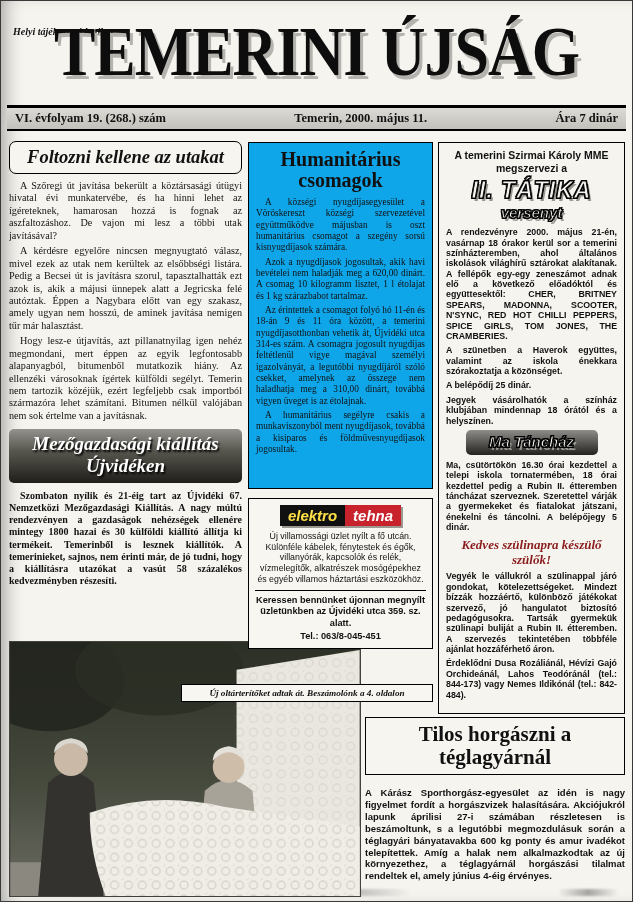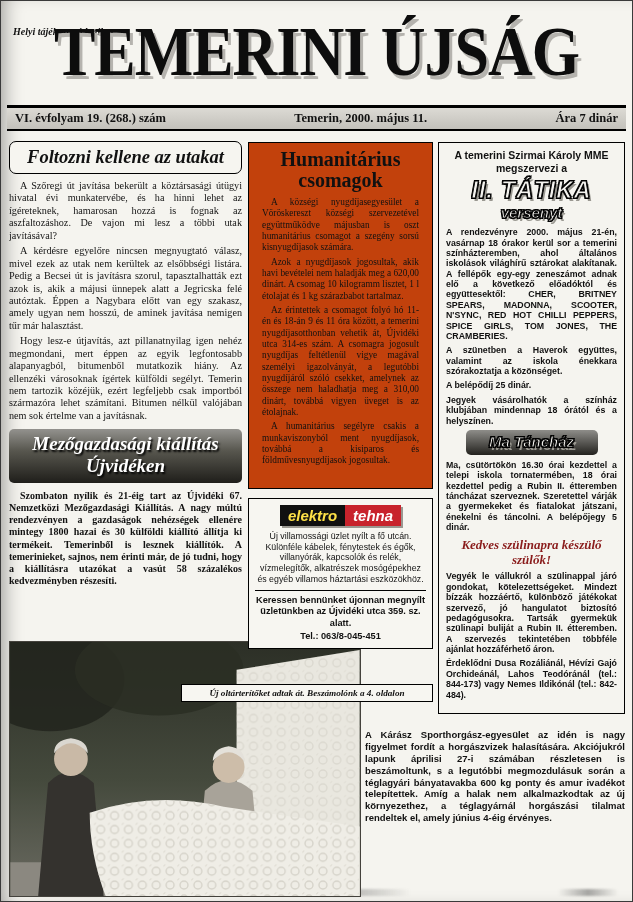--- a/index.html
+++ b/index.html
@@ -31,21 +31,21 @@
             margin-bottom:3px; color:#141414; }
   .expo-banner { margin-top:7px; border-radius:5px;
                  background:linear-gradient(180deg,#93928e,#58574f 40%,#1f1e1a);
                  color:#fff; font-style:italic; font-weight:bold; font-size:19px; text-align:center;
                  padding:4px 2px 7px; line-height:1.12; text-shadow:1.5px 1.5px 2px #000; }
   .expo-body { margin-top:7px; font-weight:bold; font-size:10px; line-height:1.22;
                text-align:justify; text-indent:11px; }
 
   
   .col-mid { position:absolute; left:247px; top:141px; width:185px; z-index:2; }
-  .hum-box { border:1.6px solid #000; padding:6px 13px; height:347px; overflow:hidden; background:#c2410c; }
+  .hum-box { border:1.6px solid #000; padding:6px 7px; height:347px; overflow:hidden; background:#0ea5e9; }
   .hum-title { text-align:center; font-weight:bold; font-size:20px; line-height:1.05; margin-bottom:6px; }
   .hum-p { font-size:9.3px; line-height:1.22; text-align:justify; text-indent:9px; margin-bottom:3px; }
 
   .ad-box { margin-top:9px; border:1.6px solid #000; background:#f7f6f1; padding:6px 6px 7px;
             text-align:center; }
   .ad-logo { display:inline-flex; margin-bottom:5px; font-family:"Liberation Sans", sans-serif;
              font-weight:bold; font-style:italic; font-size:15px; box-shadow:2px 2px 0 #9a9891; }
   .ad-logo .black { background:#101010; color:#fde047; padding:2px 8px; }
   .ad-logo .red { background:var(--brand-red,#c8232c); color:#fff; padding:2px 8px; }
   .ad-body { font-family:"Liberation Sans", sans-serif; font-size:8.8px; line-height:1.22; }
@@ -188,20 +188,21 @@
 
     <div class="tanchaz-banner outlined">Ma Táncház</div>
     <p class="sans-p">Ma, csütörtökön 16.30 órai kezdettel a telepi iskola tornatermében, 18 órai kezdettel pedig a Rubin II. étteremben táncházat szerveznek. Szeretettel várják a gyermekeket és fiatalokat játszani, énekelni és táncolni. A belépőjegy 5 dinár.</p>
 
     <div class="birthday-title">Kedves szülinapra készülő szülők!</div>
     <p class="sans-p">Vegyék le vállukról a szülinappal járó gondokat, kötelezettségeket. Mindezt bízzák hozzáértő, különböző játékokat szervező, jó hangulatot biztosító pedagógusokra. Tartsák gyermekük szülinapi buliját a Rubin II. étteremben. A szervezés tekintetében többféle ajánlat hozzáférhető áron.</p>
     <p class="sans-p">Érdeklődni Dusa Rozáliánál, Hévízi Gajó Orchideánál, Lahos Teodóránál (tel.: 844-173) vagy Nemes Ildikónál (tel.: 842-484).</p>
   </div>
 
   <div class="fishing">
+    <div class="fishing-headline">Tilos horgászni a téglagyárnál</div>
     <p class="fishing-body">A Kárász Sporthorgász-egyesület az idén is nagy figyelmet fordít a horgászvizek halasítására. Akciójukról lapunk áprilisi 27-i számában részletesen is beszámoltunk, s a legutóbbi megmozdulásuk során a téglagyári bányatavakba 600 kg ponty és amur ivadékot telepítettek. Amíg a halak nem alkalmazkodtak az új környezethez, a téglagyárnál horgászási tilalmat rendeltek el, amely június 4-éig érvényes.</p>
   </div>
 
   <div class="ghost g1"></div>
   <div class="ghost g2"></div>
   <div class="ghost g3"></div>
 
 </div>
 
 </body></html>

